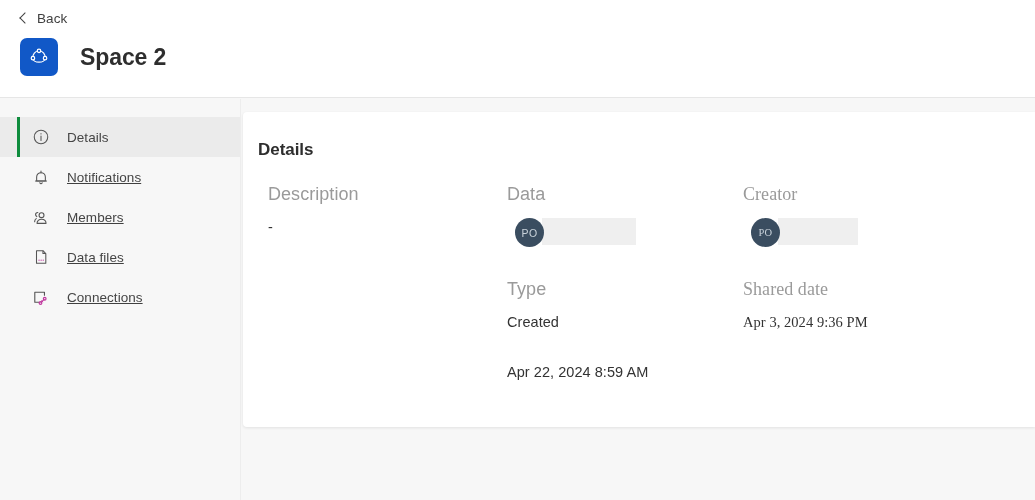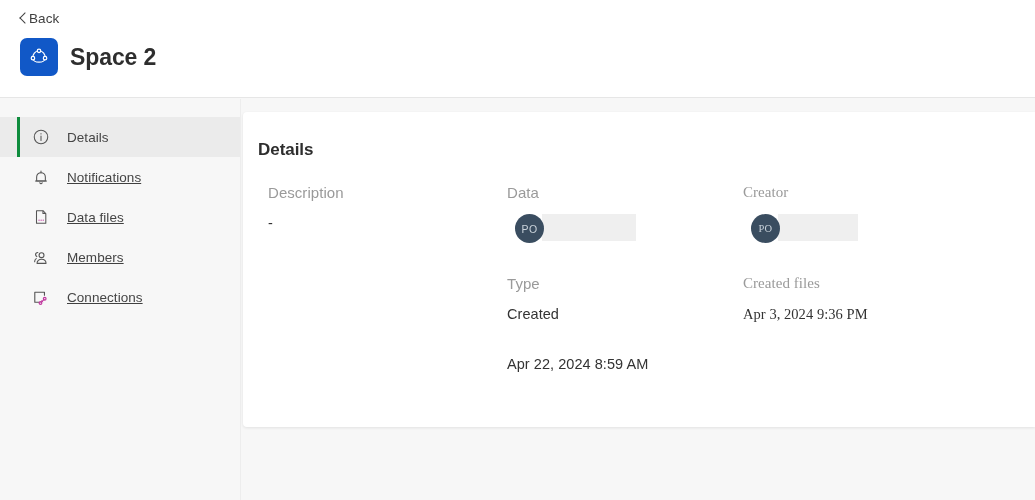--- a/index.html
+++ b/index.html
@@ -26,20 +26,21 @@
     background: #ffffff;
     border-bottom: 1px solid #e6e6e6;
   }
 
   .back-link {
     position: absolute;
     left: 14px;
     top: 9px;
     display: flex;
     align-items: center;
+    gap: 8px;
     cursor: pointer;
     padding: 2px 4px;
   }
 
   .chevron-left {
     width: 11px;
     height: 11px;
     position: relative;
     flex: none;
   }
@@ -60,21 +61,21 @@
     color: #404040;
     letter-spacing: 0.1px;
   }
 
   .title-row {
     position: absolute;
     left: 20px;
     top: 38px;
     display: flex;
     align-items: center;
-    gap: 12px;
+    gap: 22px;
   }
 
   .space-avatar {
     width: 38px;
     height: 38px;
     border-radius: 7px;
     background: #1158c7;
     display: flex;
     align-items: center;
     justify-content: center;
@@ -174,21 +175,21 @@
     width: 760px;
   }
 
   .field-col-1 { position: absolute; left: 10px;  top: 0; width: 230px; }
   .field-col-2 { position: absolute; left: 249px; top: 0; width: 230px; }
   .field-col-3 { position: absolute; left: 485px; top: 0; width: 230px; font-family: Liberation Serif, serif; }
 
   .field-block { margin-bottom: 32px; }
 
   .field-label {
-    font-size: 15px;
+    font-size: 18px;
     color: #9a9a9a;
     margin-bottom: 13px;
     letter-spacing: 0.05px;
   }
 
   .field-value {
     font-size: 14.5px;
     color: #333333;
     letter-spacing: 0.05px;
     line-height: 18px;
@@ -269,41 +270,41 @@
           <line x1="4.6" y1="17.4" x2="19.4" y2="17.4" stroke-linecap="round"></line>
           <path d="M10.4 19.6 C10.8 20.5 11.3 20.9 12 20.9 C12.7 20.9 13.2 20.5 13.6 19.6" stroke-linecap="round"></path>
           <line x1="12" y1="4" x2="12" y2="6.2" stroke-linecap="round"></line>
         </svg>
       </span>
       <span class="nav-label">Notifications</span>
     </div>
 
     <div class="nav-item">
       <span class="nav-icon">
+        <svg width="19" height="19" viewBox="0 0 24 24" fill="none" stroke="#555" stroke-width="1.4">
+          <circle cx="13.3" cy="9.1" r="3.1"></circle>
+          <path d="M7.6 19.4 C7.6 16.3 10.1 14.2 13.3 14.2 C16.5 14.2 19 16.3 19 19.4 Z" stroke-linejoin="round"></path>
+          <path d="M8.6 5.6 C7 5.6 5.8 6.8 5.8 8.3 C5.8 9.4 6.4 10.3 7.3 10.8" stroke-linecap="round"></path>
+          <path d="M6.6 13.4 C5.3 14.3 4.6 15.7 4.6 17.3" stroke-linecap="round"></path>
+        </svg>
+      </span>
+      <span class="nav-label">Members</span>
+    </div>
+
+    <div class="nav-item">
+      <span class="nav-icon">
         <svg width="18" height="18" viewBox="0 0 24 24" fill="none" stroke="#555" stroke-width="1.4">
           <path d="M6 3.6 H14.6 L18.4 7.4 V20.4 H6 Z" stroke-linejoin="round"></path>
           <path d="M14.6 3.6 V7.4 H18.4" stroke-linejoin="round"></path>
           <circle cx="9.4" cy="16.3" r="0.85" fill="#c0399f" stroke="none"></circle>
           <circle cx="12.2" cy="16.3" r="0.85" fill="#c0399f" stroke="none"></circle>
           <circle cx="15" cy="16.3" r="0.85" fill="#c0399f" stroke="none"></circle>
         </svg>
       </span>
       <span class="nav-label">Data files</span>
-    </div>
-
-    <div class="nav-item">
-      <span class="nav-icon">
-        <svg width="19" height="19" viewBox="0 0 24 24" fill="none" stroke="#555" stroke-width="1.4">
-          <circle cx="13.3" cy="9.1" r="3.1"></circle>
-          <path d="M7.6 19.4 C7.6 16.3 10.1 14.2 13.3 14.2 C16.5 14.2 19 16.3 19 19.4 Z" stroke-linejoin="round"></path>
-          <path d="M8.6 5.6 C7 5.6 5.8 6.8 5.8 8.3 C5.8 9.4 6.4 10.3 7.3 10.8" stroke-linecap="round"></path>
-          <path d="M6.6 13.4 C5.3 14.3 4.6 15.7 4.6 17.3" stroke-linecap="round"></path>
-        </svg>
-      </span>
-      <span class="nav-label">Members</span>
     </div>
 
     <div class="nav-item">
       <span class="nav-icon">
         <svg width="19" height="19" viewBox="0 0 24 24" fill="none" stroke="#555" stroke-width="1.4">
           <path d="M4.8 5.4 H17 V9.2 M4.8 5.4 V18 H10" stroke-linejoin="round" stroke-linecap="round"></path>
           <g stroke="#c0399f" stroke-width="1.5">
             <path d="M12.6 18.3 L14.7 16.2 M14.7 16.2 L16.6 14.3" stroke-linecap="round"></path>
             <circle cx="12.0" cy="18.9" r="1.7"></circle>
             <circle cx="17.3" cy="13.6" r="1.7"></circle>
@@ -355,20 +356,20 @@
 
       <div class="field-block">
         <div class="field-label">Creator</div>
         <div class="user-value">
           <span class="user-avatar">PO</span>
           <span class="redaction-bar narrow"></span>
         </div>
       </div>
 
       <div class="field-block">
-        <div class="field-label">Created files</div>
+        <div class="field-label">Shared date</div>
         <div class="field-value">Apr 3, 2024 9:36 PM</div>
       </div>
 
     </div>
 
   </div>
 </div>
 
 </body></html>

